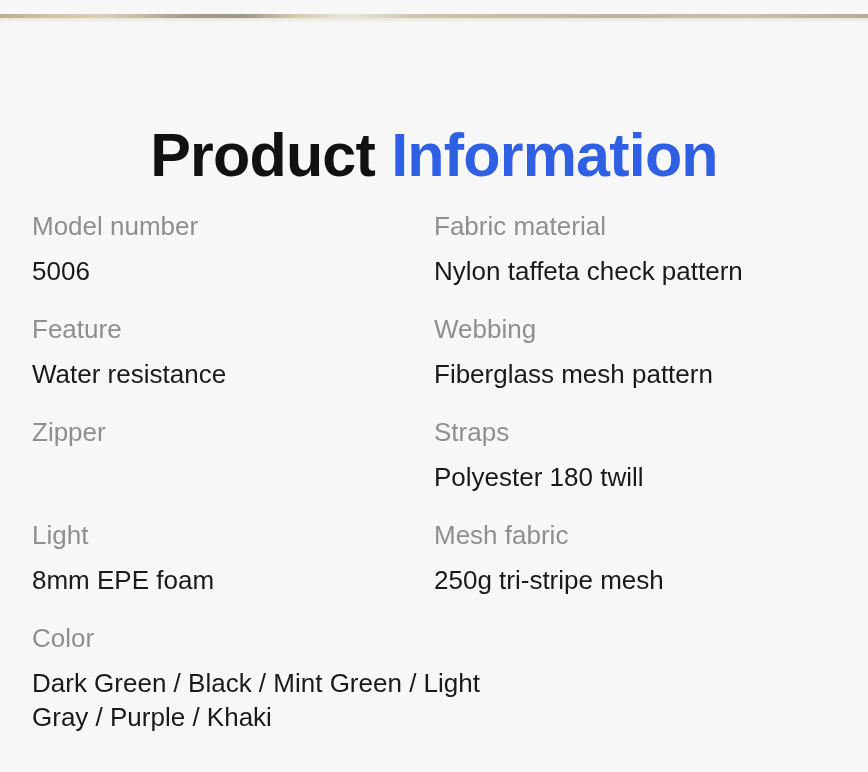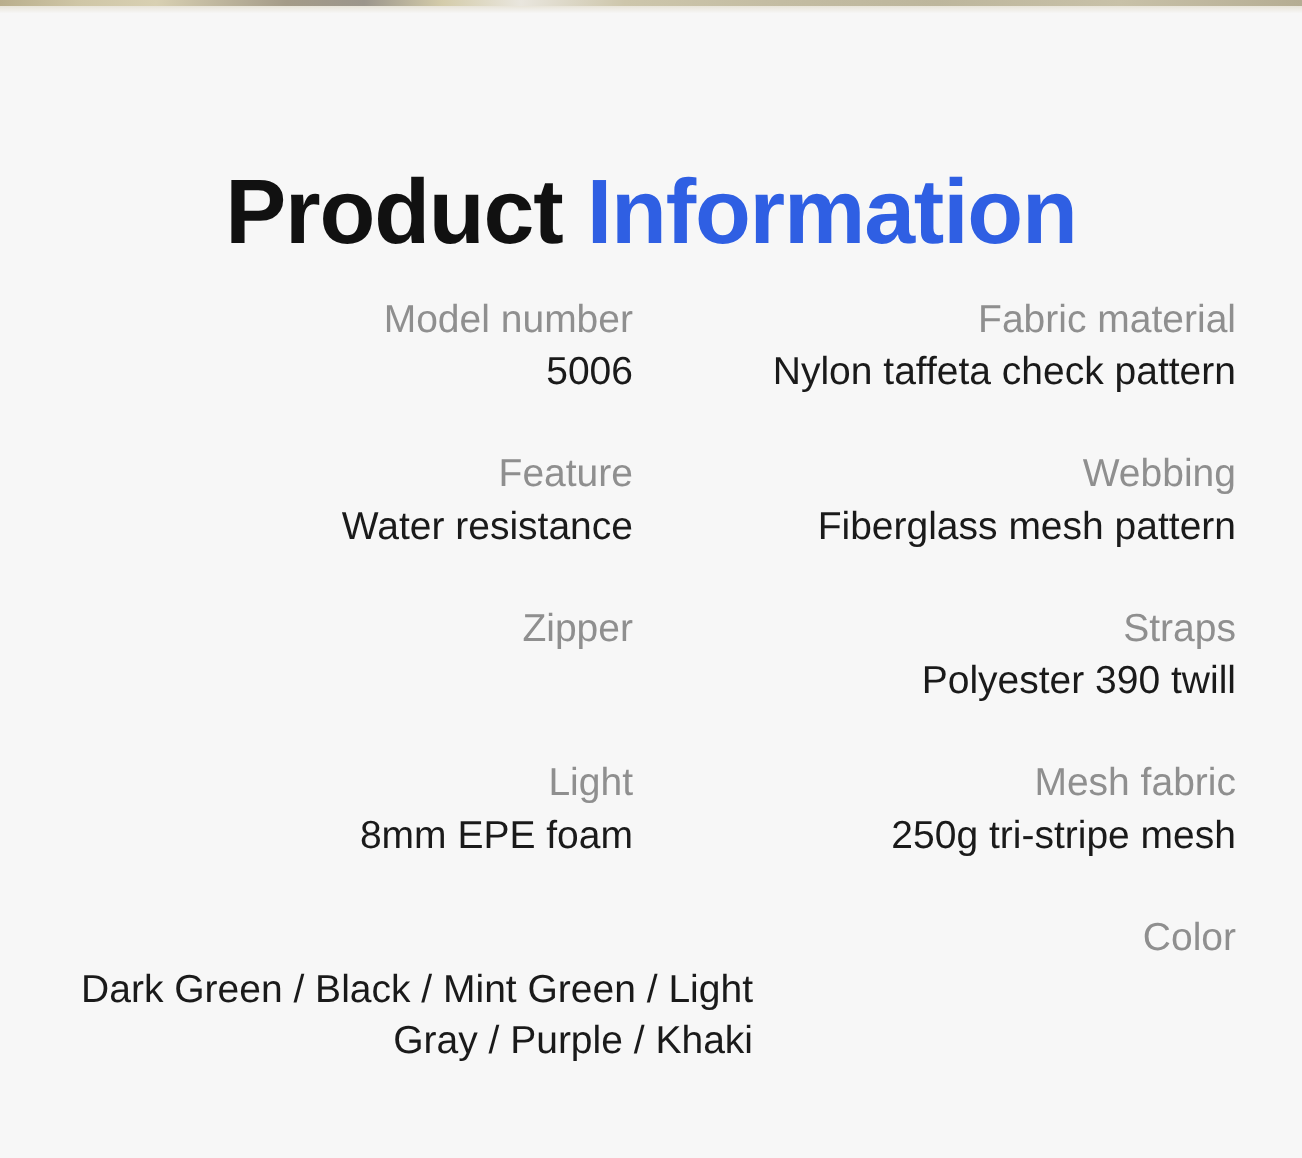--- a/index.html
+++ b/index.html
@@ -38,21 +38,21 @@
   .top-strip-fade {
     position: absolute;
     top: 4px; left: 0;
     width: 868px;
     height: 5px;
     background: linear-gradient(180deg, rgba(214,206,180,0.45), rgba(247,247,247,0));
   }
 
   .page {
     position: absolute;
-    top: 0; left: 0;
+    top: 14px; left: 0;
     width: 868px;
     height: 560px;
   }
 
   .title {
     position: absolute;
     top: 68px;
     left: 0;
     width: 868px;
     text-align: center;
@@ -63,21 +63,20 @@
     white-space: nowrap;
   }
   .title .t-black { color: #111111; }
   .title .t-blue  { color: #2f5fe3; }
 
   .specs {
     position: absolute;
     top: 196px;
     left: 32px;
     width: 804px;
-    text-align: right;
   }
 
   .spec-row {
     display: flex;
     align-items: flex-start;
     height: 103px;
   }
   .spec-row.last { height: auto; }
 
   .spec-cell {
@@ -92,21 +91,21 @@
     color: #8f8f8f;
     line-height: 1.28;
     font-weight: normal;
     white-space: nowrap;
   }
   .spec-value {
     font-size: 26px;
     color: #1a1a1a;
     line-height: 1.28;
     font-weight: normal;
-    margin-top: 2px;
+    margin-top: 12px;
   }
   .spec-value.multiline {
     line-height: 1.3;
     max-width: 470px;
   }
 </style>
 </head>
 <body>
 
 <div class="page">
@@ -141,21 +140,21 @@
         <div class="spec-value">Fiberglass mesh pattern</div>
       </div>
     </div>
 
     <div class="spec-row">
       <div class="spec-cell">
         <div class="spec-label">Zipper</div>
       </div>
       <div class="spec-cell">
         <div class="spec-label">Straps</div>
-        <div class="spec-value">Polyester 390 twill</div>
+        <div class="spec-value">Polyester 180 twill</div>
       </div>
     </div>
 
     <div class="spec-row">
       <div class="spec-cell">
         <div class="spec-label">Light</div>
         <div class="spec-value">8mm EPE foam</div>
       </div>
       <div class="spec-cell">
         <div class="spec-label">Mesh fabric</div>

